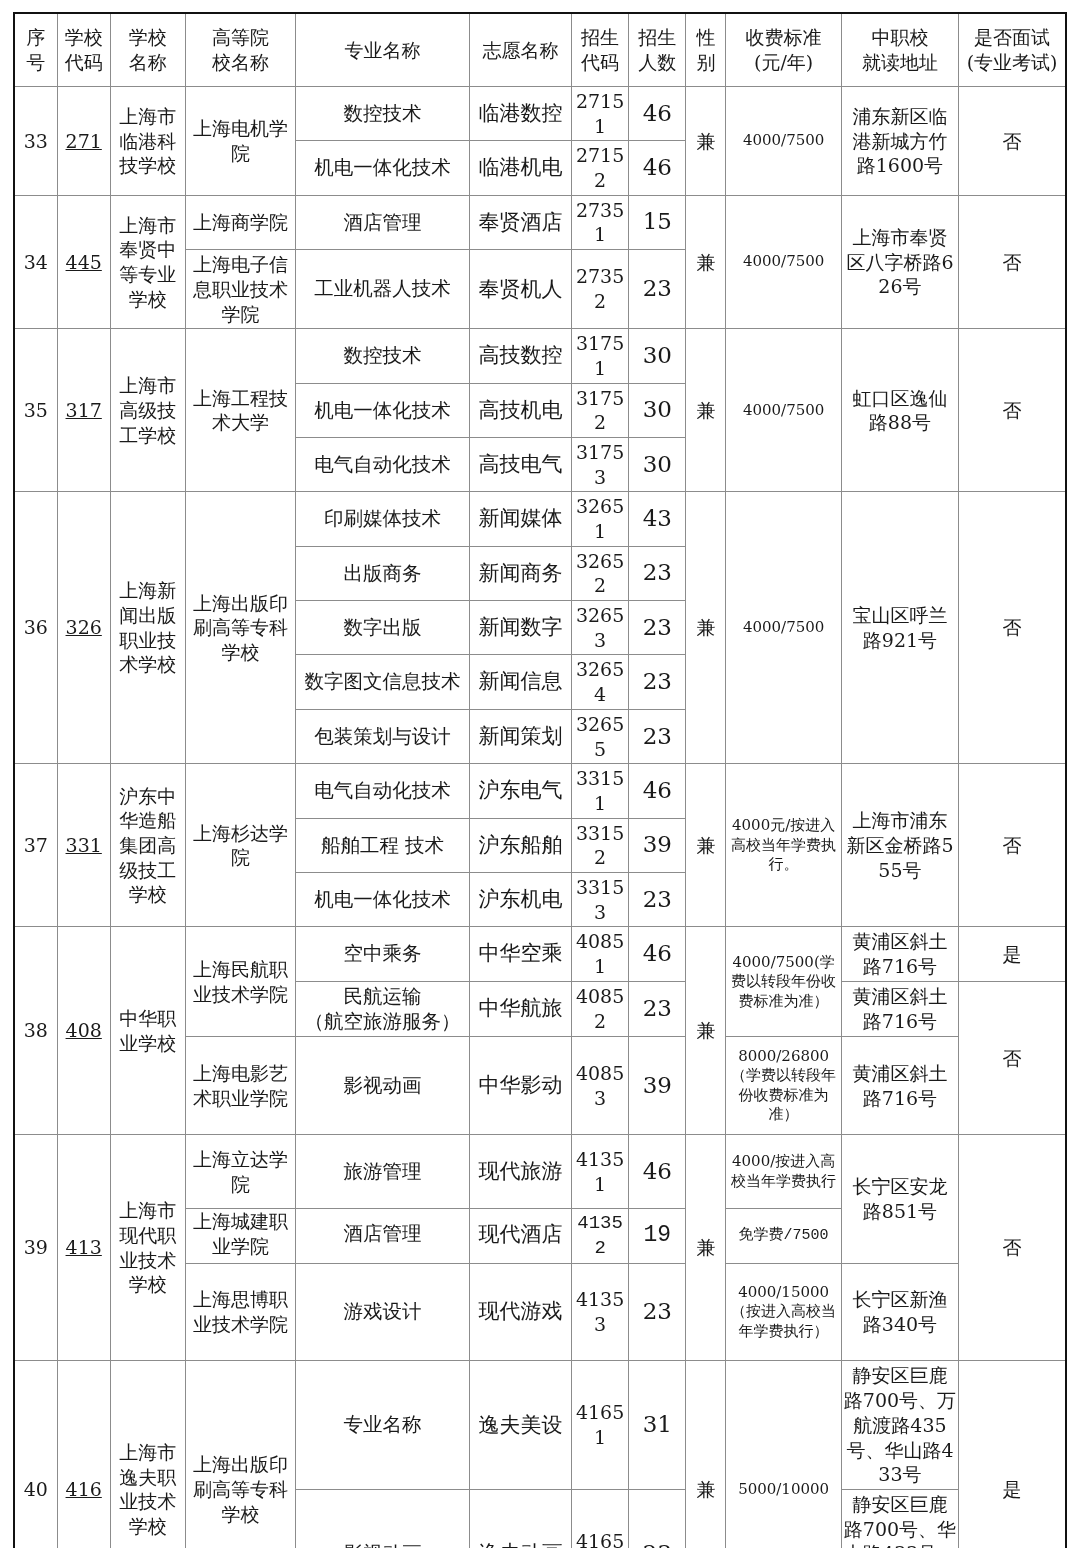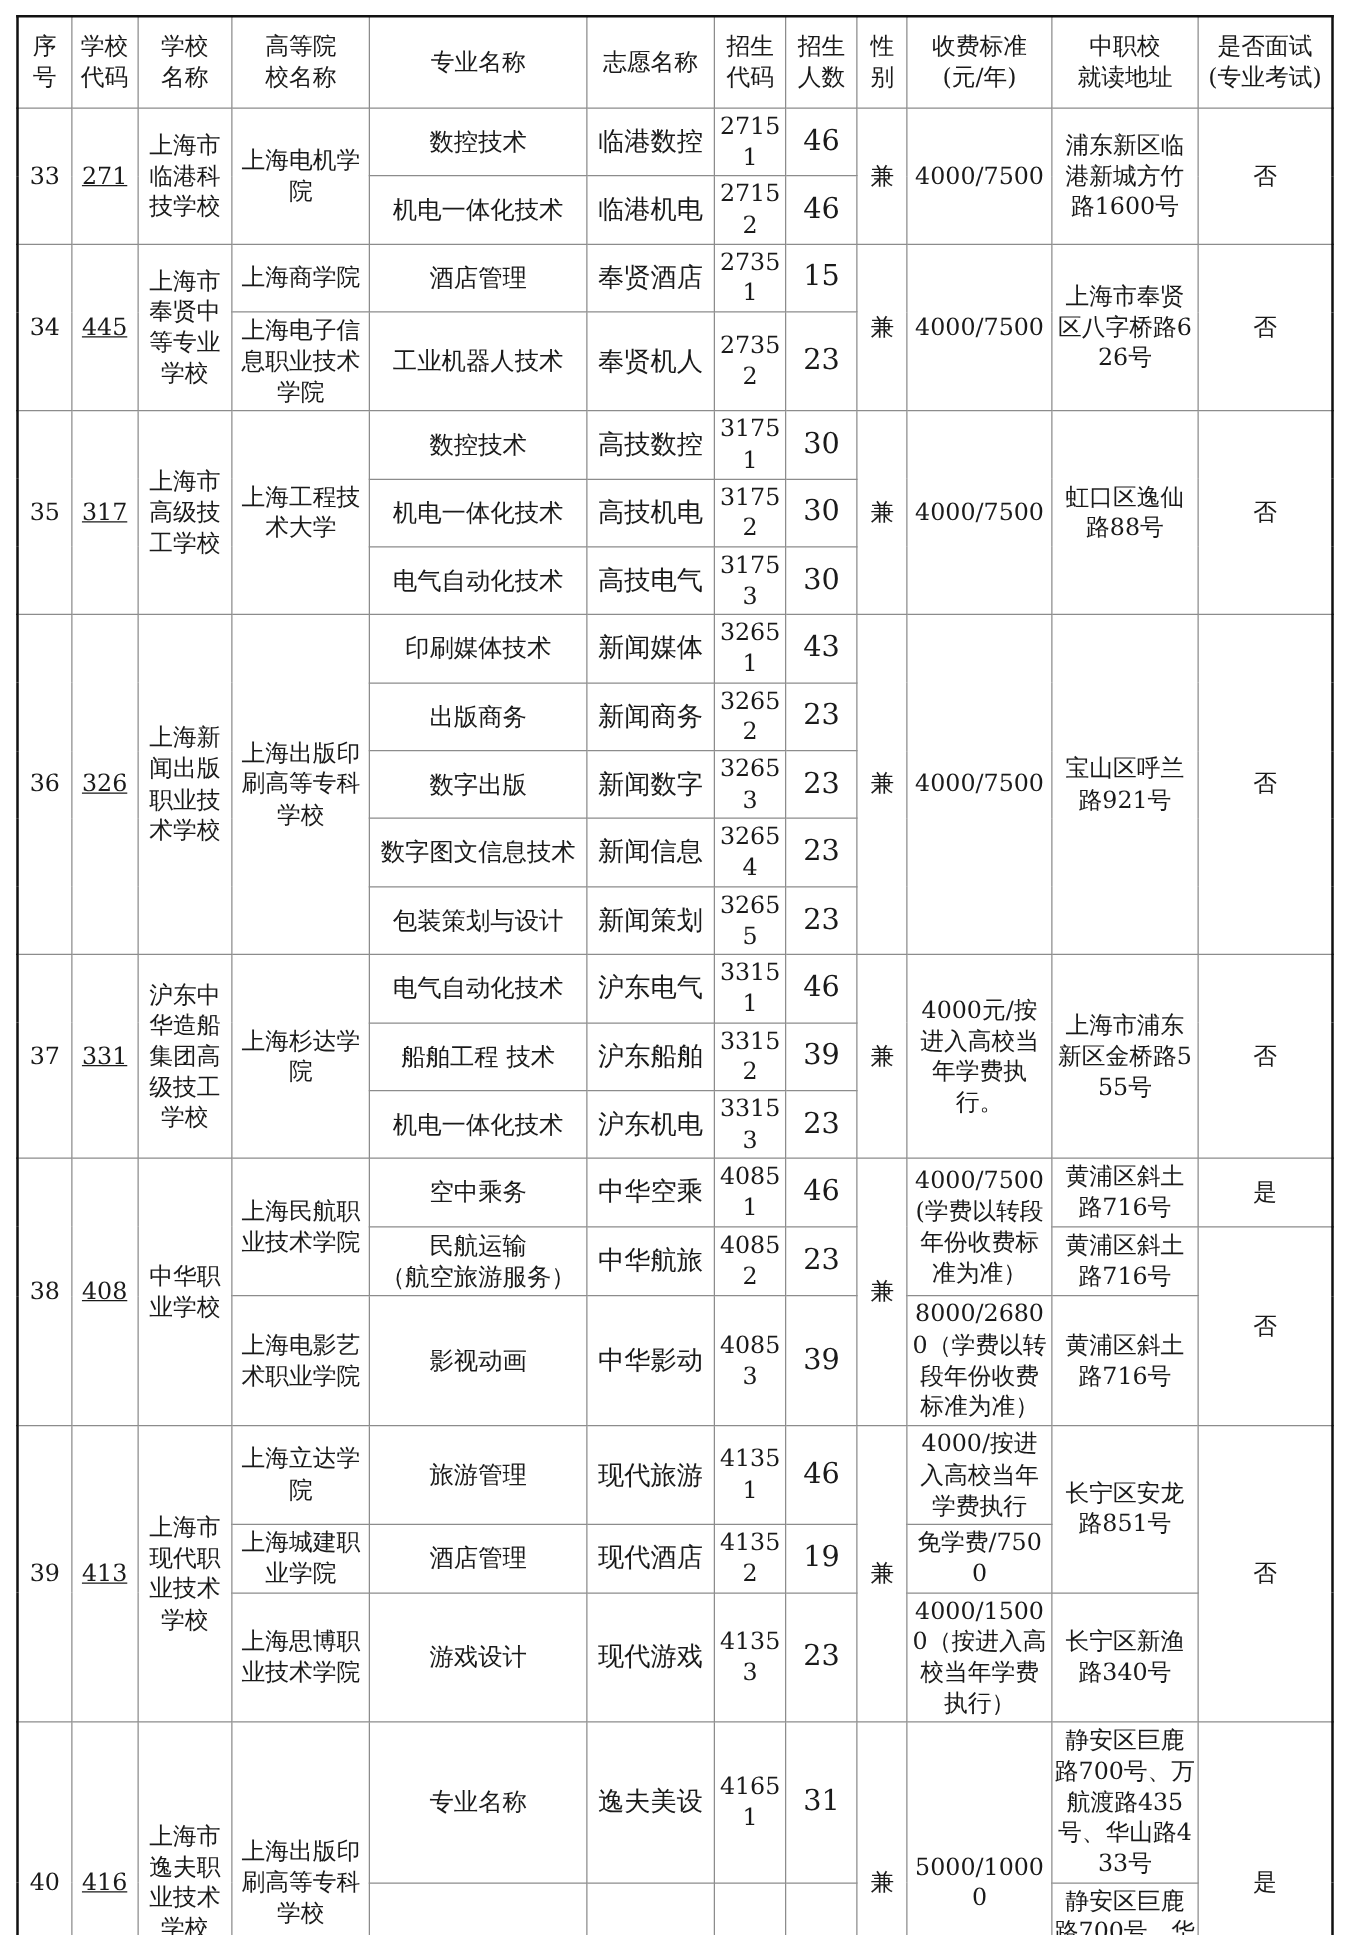--- a/index.html
+++ b/index.html
@@ -55,21 +55,21 @@
     letter-spacing: 0px;
     line-height: 1.3;
   }
   td.num { font-size: 19px; }
   td.code { font-size: 19px; text-decoration: underline; }
   td.major { font-size: 19.5px; }
   td.wish  { font-size: 21px; }
   td.adcode { font-size: 19px; }
   td.qty { font-size: 23px; }
   td.gender { font-size: 19px; }
-  td.fee { font-size: 19px; line-height: 1.34; margin-top: 42px; }
+  td.fee { font-size: 15px; line-height: 1.34; margin-top: 42px; }
   td.addr { font-size: 19px; line-height: 1.34; }
   td.interview { font-size: 19px; }
   
   tr.group-start > td { border-top: 1.5px solid #4a4a4a; }
   col.c-num      { width: 43px; }
   col.c-code     { width: 53px; }
   col.c-school   { width: 75px; }
   col.c-college  { width: 110px; }
   col.c-major    { width: 173px; }
   col.c-wish     { width: 102px; }
@@ -285,21 +285,21 @@
           <td class="vert">上海立达学院</td>
           <td class="major">旅游管理</td>
           <td class="wish">现代旅游</td>
           <td class="adcode">41351</td>
           <td class="qty">46</td>
           <td class="gender" rowspan="3">兼</td>
           <td class="fee">4000/按进入高校当年学费执行</td>
           <td class="addr" rowspan="2">长宁区安龙路851号</td>
           <td class="interview" rowspan="3">否</td>
         </tr>
-        <tr style="height: 51.1775px;">
+        <tr style="height: 51.1775px; font-family: Liberation Mono, monospace;">
           <td class="vert">上海城建职业学院</td>
           <td class="major">酒店管理</td>
           <td class="wish">现代酒店</td>
           <td class="adcode">41352</td>
           <td class="qty">19</td>
           <td class="fee">免学费/7500</td>
         </tr>
         <tr style="height: 97.649px;">
           <td class="vert">上海思博职业技术学院</td>
           <td class="major">游戏设计</td>

